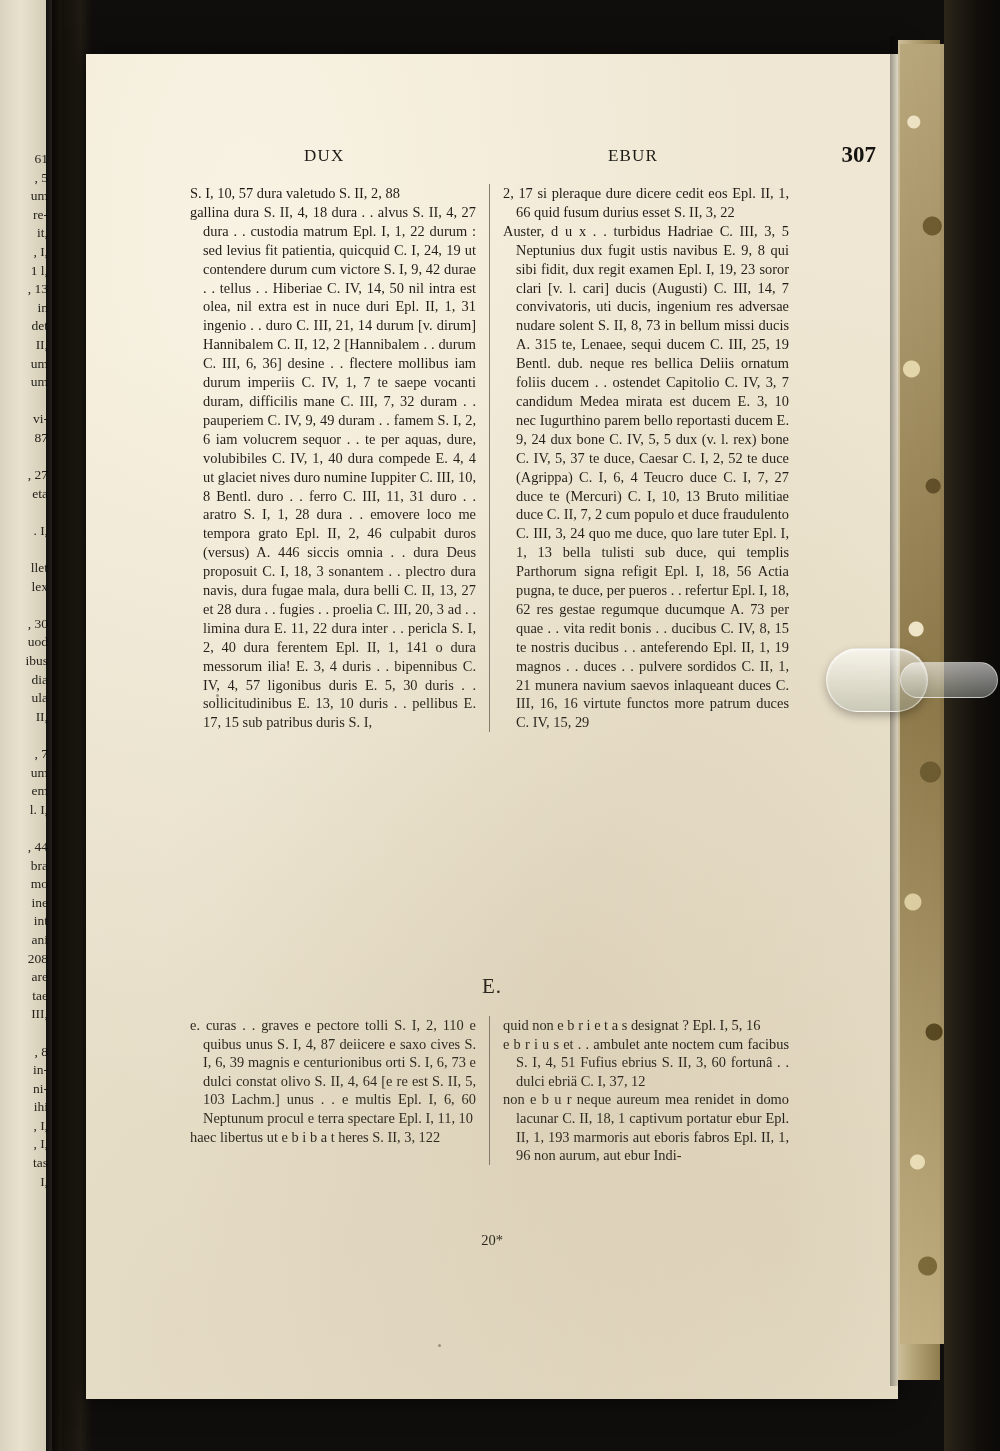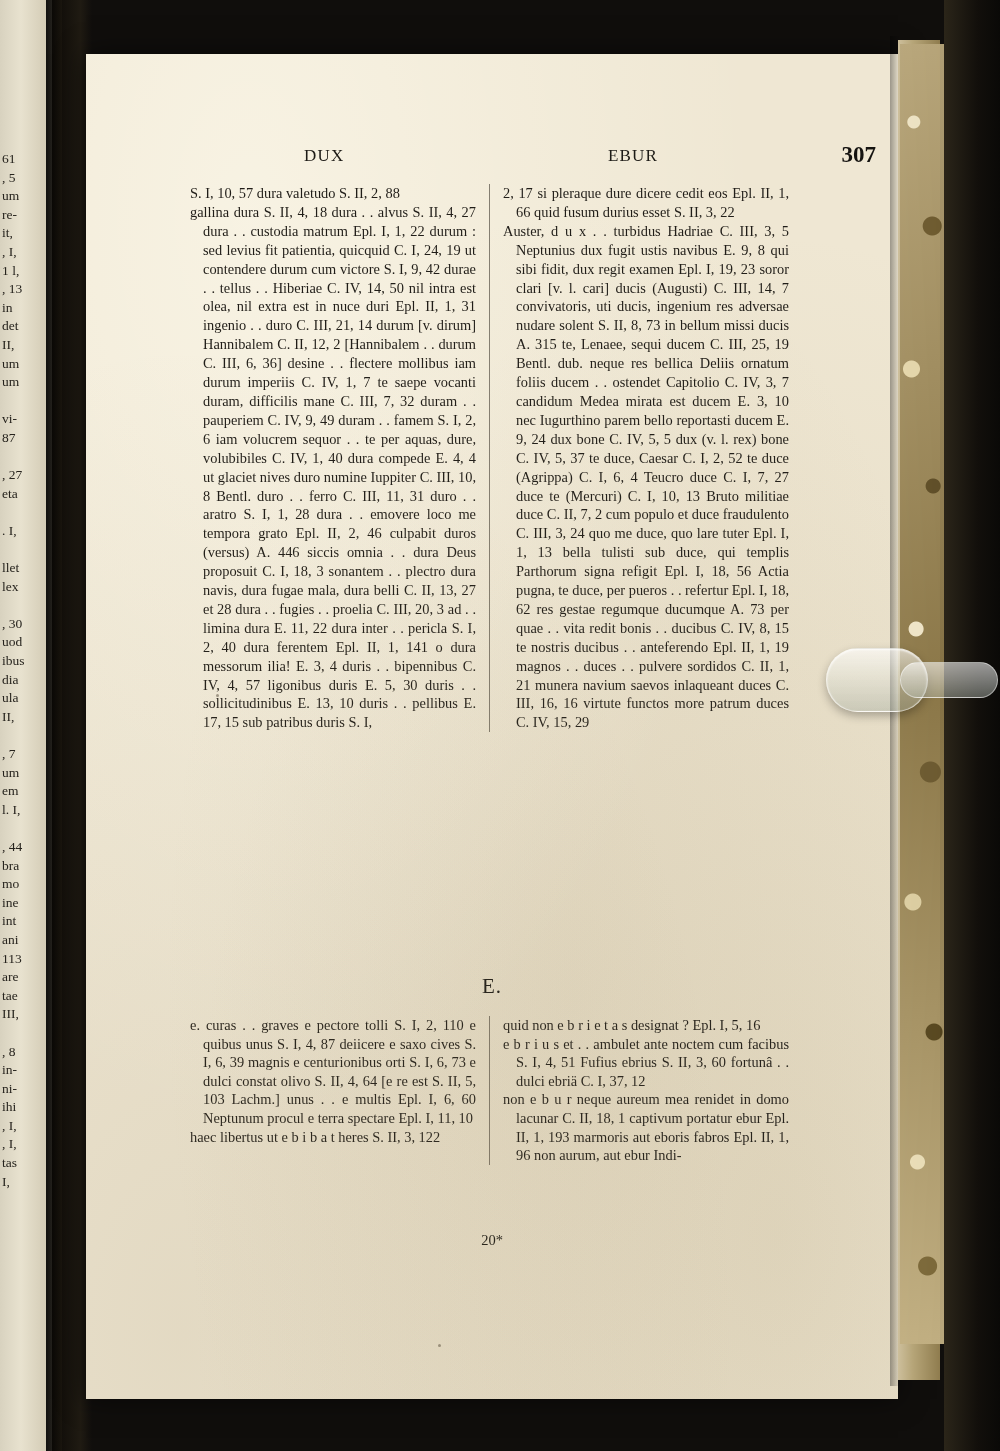--- a/index.html
+++ b/index.html
@@ -35,20 +35,21 @@
     background: linear-gradient(90deg, #d8d2bf 0%, #e8e2cf 40%, #cfc7b0 100%);
     overflow: hidden;
   }
   .left-page-col {
     position: absolute;
     right: 4px;
     top: 150px;
     width: 46px;
     font-size: 13.5px;
     line-height: 18.6px;
+    text-align: right;
     color: #26231d;
     font-family: "Liberation Serif", serif;
   }
   
   .gutter-shadow {
     position: absolute;
     left: 46px; top: 0;
     width: 46px; height: 1451px;
     background: linear-gradient(90deg, rgba(0,0,0,.92) 0%, rgba(20,16,10,.75) 35%, rgba(60,50,30,.35) 75%, rgba(120,110,80,0) 100%);
   }
@@ -262,21 +263,21 @@
         <div>um</div>
         <div>em</div>
         <div>l. I,</div>
         <div>&nbsp;</div>
         <div>, 44</div>
         <div>bra</div>
         <div>mo</div>
         <div>ine</div>
         <div>int</div>
         <div>ani</div>
-        <div>113</div>
+        <div>208</div>
         <div>are</div>
         <div>tae</div>
         <div>III,</div>
         <div>&nbsp;</div>
         <div>, 8</div>
         <div>in-</div>
         <div>ni-</div>
         <div>ihi</div>
         <div>, I,</div>
         <div>, I,</div>

